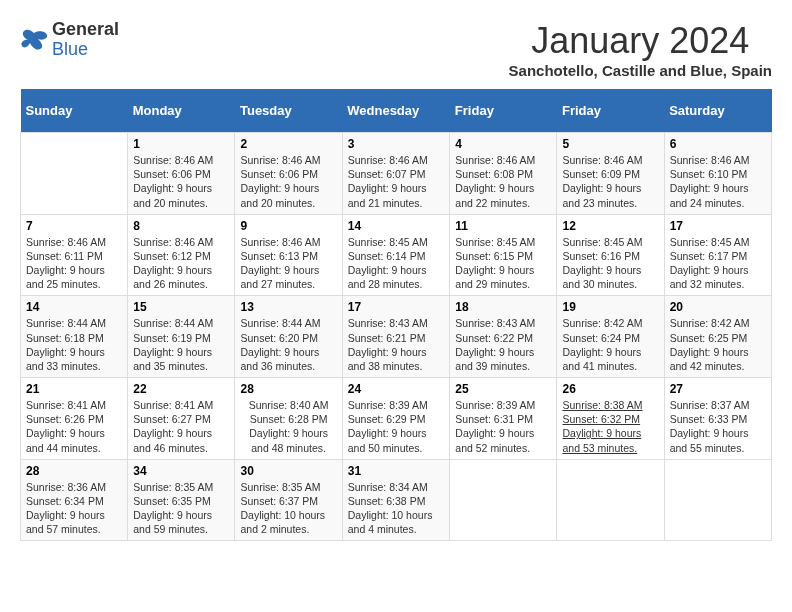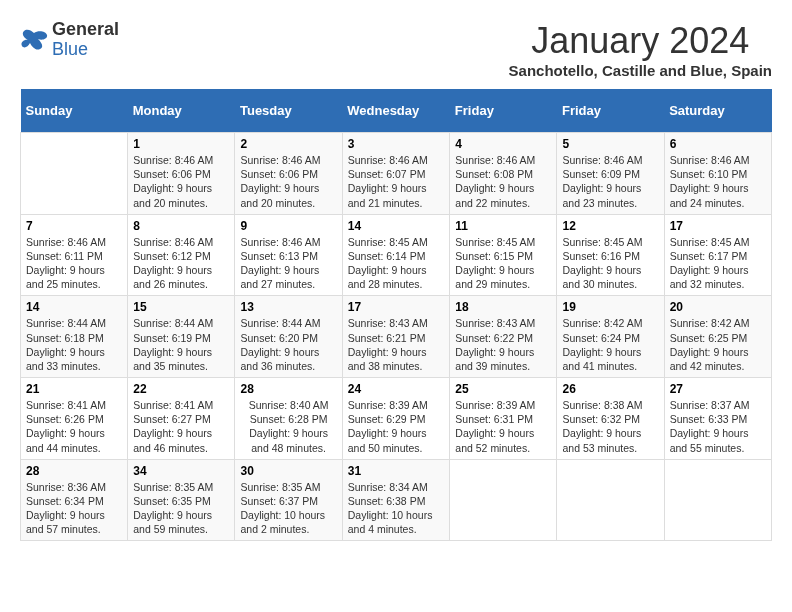--- a/index.html
+++ b/index.html
@@ -304,21 +304,21 @@
         </td>
         <td>
           <span class="day-number">25</span>
           <div class="cell-content" style="white-space: pre-line;">Sunrise: 8:39 AM
 Sunset: 6:31 PM
 Daylight: 9 hours
 and 52 minutes.</div>
         </td>
         <td>
           <span class="day-number">26</span>
-          <div class="cell-content" style="white-space: pre-line;">Sunrise: 8:38 AM
+          <div class="cell-content" style="white-space: pre-line; text-decoration: underline;">Sunrise: 8:38 AM
 Sunset: 6:32 PM
 Daylight: 9 hours
 and 53 minutes.</div>
         </td>
         <td>
           <span class="day-number">27</span>
           <div class="cell-content" style="white-space: pre-line;">Sunrise: 8:37 AM
 Sunset: 6:33 PM
 Daylight: 9 hours
 and 55 minutes.</div>

